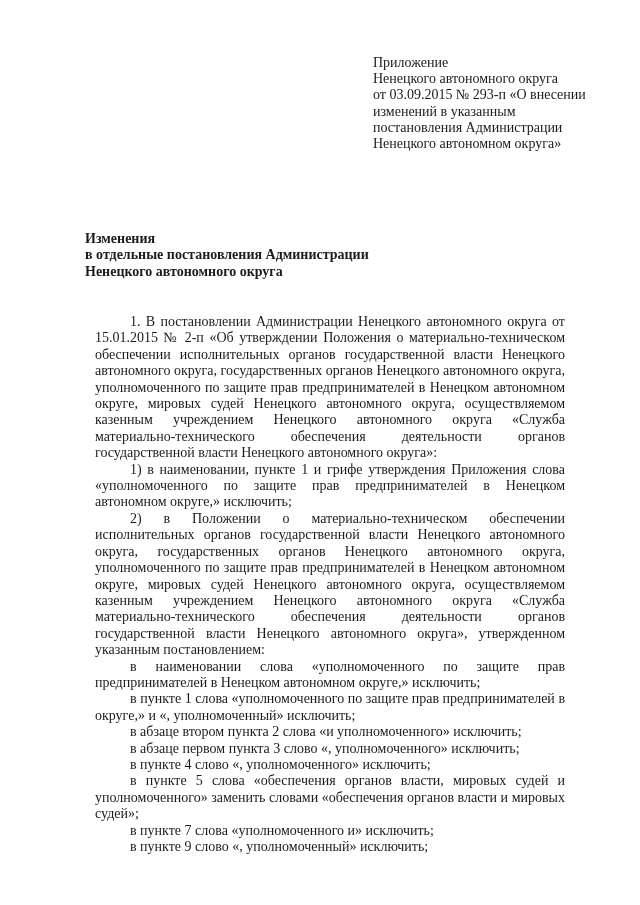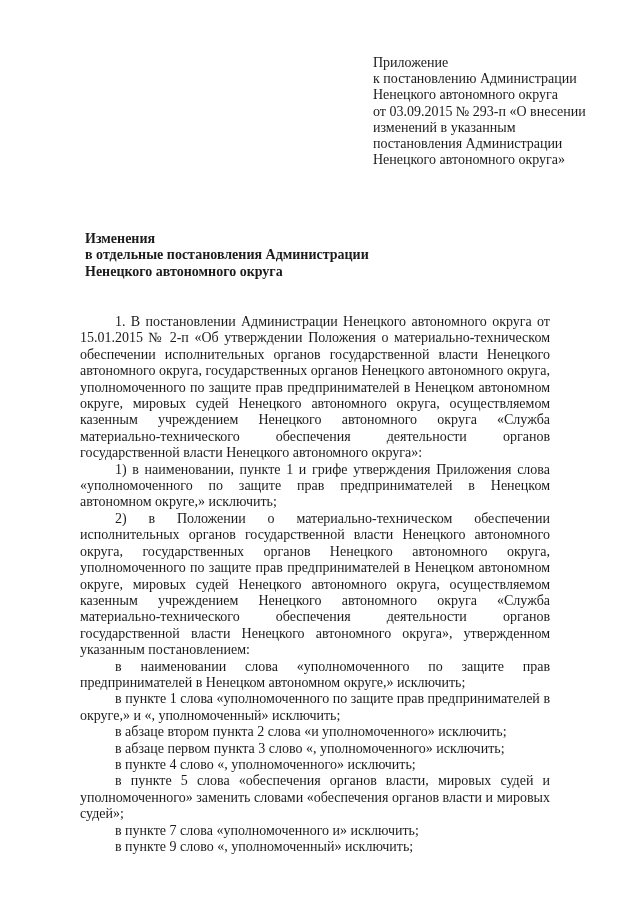--- a/index.html
+++ b/index.html
@@ -31,45 +31,44 @@
     left: 85px;
     top: 231px;
     width: 470px;
     text-align: left;
     font-weight: bold;
     font-size: 14px;
     line-height: 16.4px;
   }
   .body-block {
     position: absolute;
-    left: 80px;
+    left: 95px;
     top: 314px;
     width: 470px;
     font-size: 14px;
     line-height: 16.4px;
     text-align: justify;
   }
   .body-block p {
     margin: 0;
     text-indent: 35px;
   }
 </style>
 </head>
 <body>
 
 <div class="page">
 
   <div class="annex-block">
     <div class="annex-line">Приложение</div>
-    <div class="annex-line">к постановлению Администрации</div>
     <div class="annex-line">Ненецкого автономного округа</div>
     <div class="annex-line">от 03.09.2015 № 293-п «О внесении</div>
     <div class="annex-line">изменений в указанным</div>
     <div class="annex-line">постановления Администрации</div>
-    <div class="annex-line">Ненецкого автономного округа»</div>
+    <div class="annex-line">Ненецкого автономном округа»</div>
   </div>
 
   <div class="title-block">
     <div>Изменения</div>
     <div>в отдельные постановления Администрации</div>
     <div>Ненецкого автономного округа</div>
   </div>
 
   <div class="body-block">
     <p>1. В постановлении Администрации Ненецкого автономного округа от 15.01.2015 № 2-п «Об утверждении Положения о материально-техническом обеспечении исполнительных органов государственной власти Ненецкого автономного округа, государственных органов Ненецкого автономного округа, уполномоченного по защите прав предпринимателей в Ненецком автономном округе, мировых судей Ненецкого автономного округа, осуществляемом казенным учреждением Ненецкого автономного округа «Служба материально-технического обеспечения деятельности органов государственной власти Ненецкого автономного округа»:</p>

